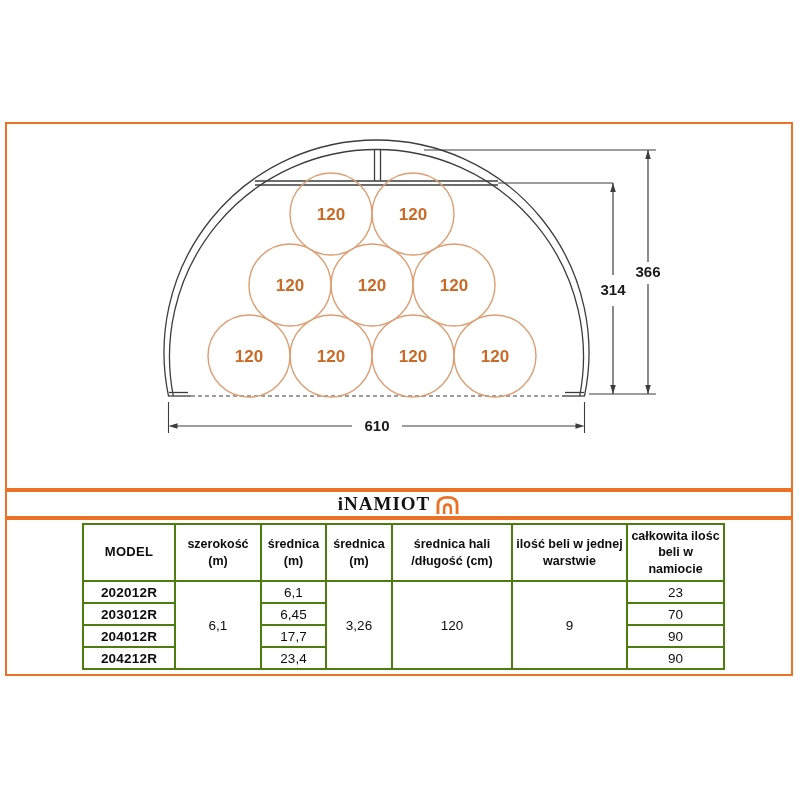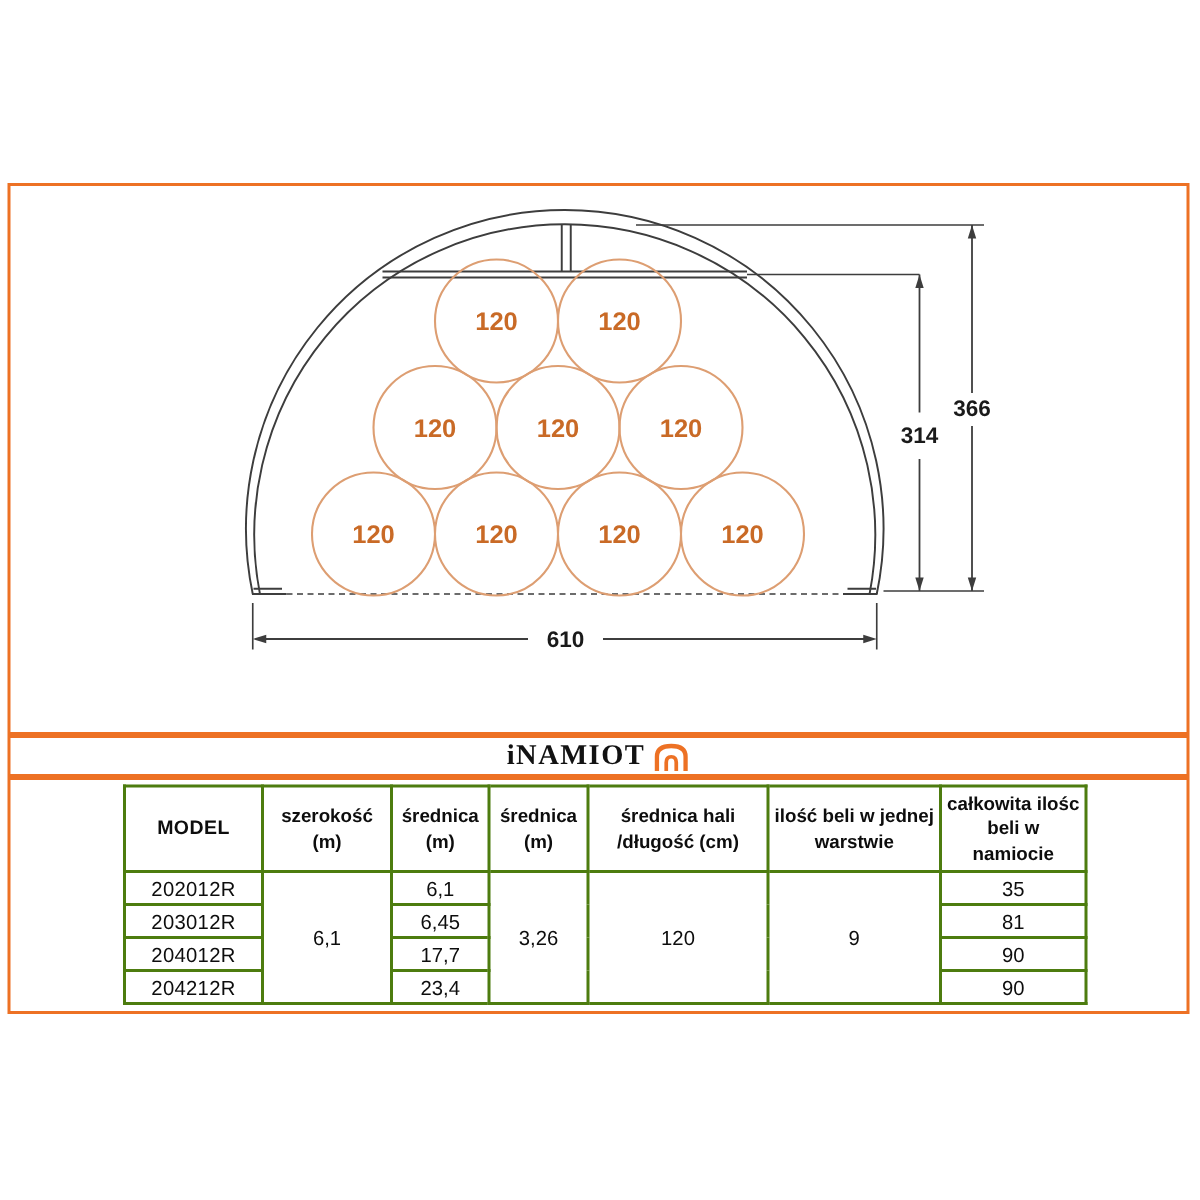--- a/index.html
+++ b/index.html
@@ -29,21 +29,21 @@
   table.spec th, table.spec td{
     border:2px solid #4d7c0f;text-align:center;vertical-align:middle;
     padding:0 2px;background:#fff;
   }
   table.spec th{
     font-weight:bold;font-size:12.5px;line-height:1.3;white-space:pre-line;
     height:55px;color:#0d0d0d;
   }
   table.spec th.model-h{font-weight:bold;font-size:13px;letter-spacing:.3px;}
   table.spec td{font-size:13.5px;height:20px;color:#0d0d0d;}
-  table.spec td.model{font-weight:normal;letter-spacing:.2px;}
+  table.spec td.model{font-weight:bold;letter-spacing:.2px;}
   svg text{font-family:"Liberation Sans",sans-serif;}
   .dim-label{font-size:15px;font-weight:bold;fill:#1a1a1a;}
   .bale-label{font-size:17px;font-weight:bold;fill:#C96A26;}
 </style>
 </head>
 <body>
 
 <div class="frame" id="box-diagram">
 
   <svg width="784" height="337" viewBox="7 151 784 337">
@@ -162,26 +162,26 @@
       </tr>
     </thead>
     <tbody>
       <tr>
         <td class="model">202012R</td>
         <td rowspan="4">6,1</td>
         <td>6,1</td>
         <td rowspan="4">3,26</td>
         <td rowspan="4">120</td>
         <td rowspan="4">9</td>
-        <td>35</td>
+        <td>23</td>
       </tr>
       <tr>
         <td class="model">203012R</td>
         <td>6,45</td>
-        <td>81</td>
+        <td>70</td>
       </tr>
       <tr>
         <td class="model">204012R</td>
         <td>17,7</td>
         <td>90</td>
       </tr>
       <tr>
         <td class="model">204212R</td>
         <td>23,4</td>
         <td>90</td>

